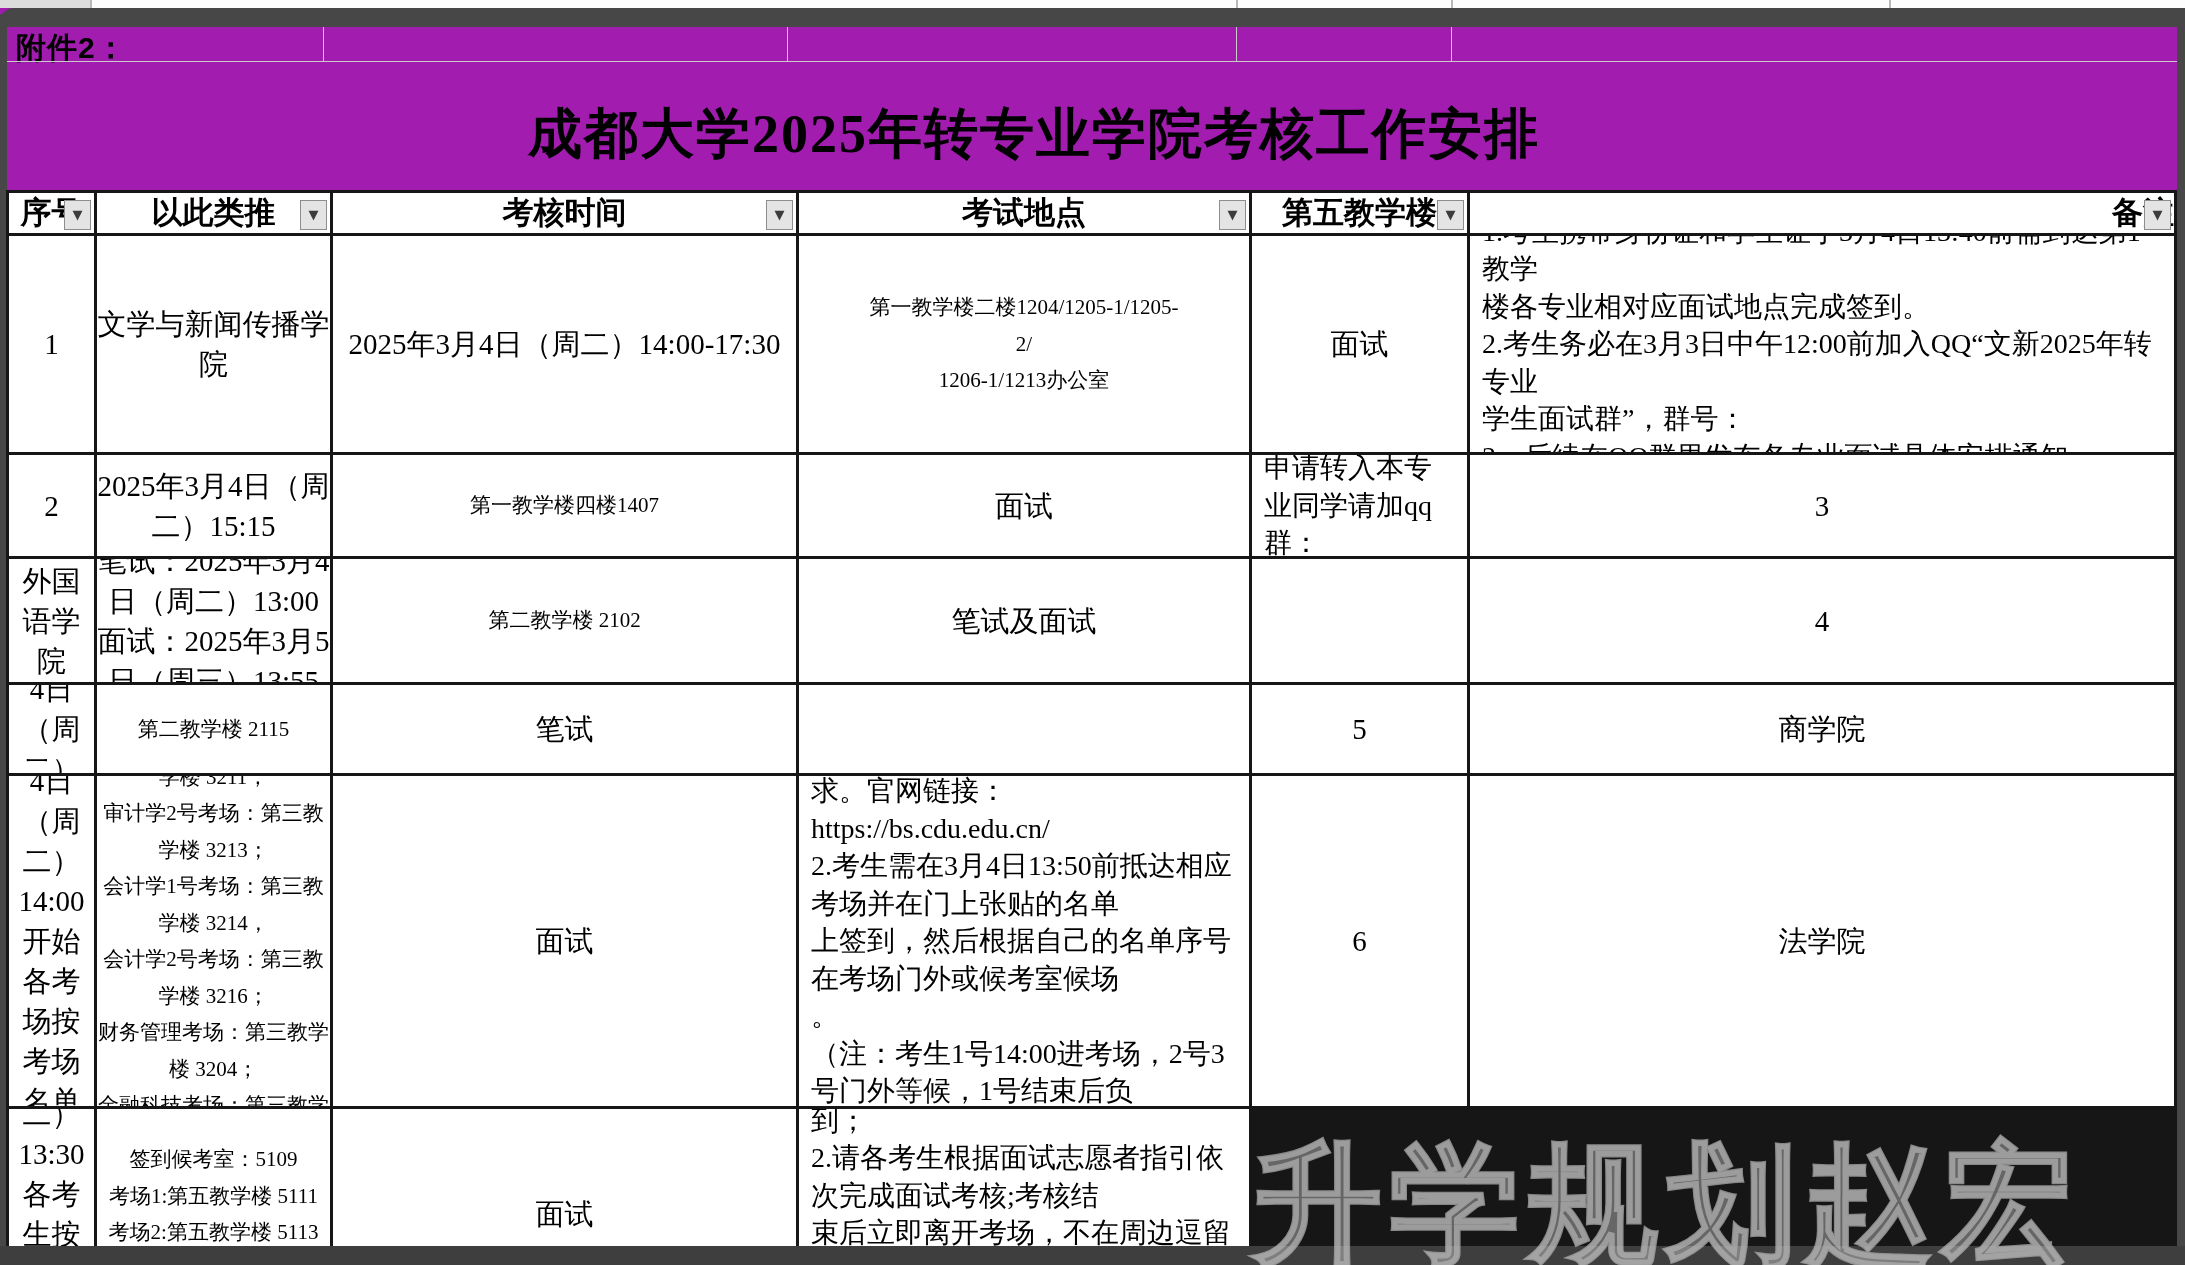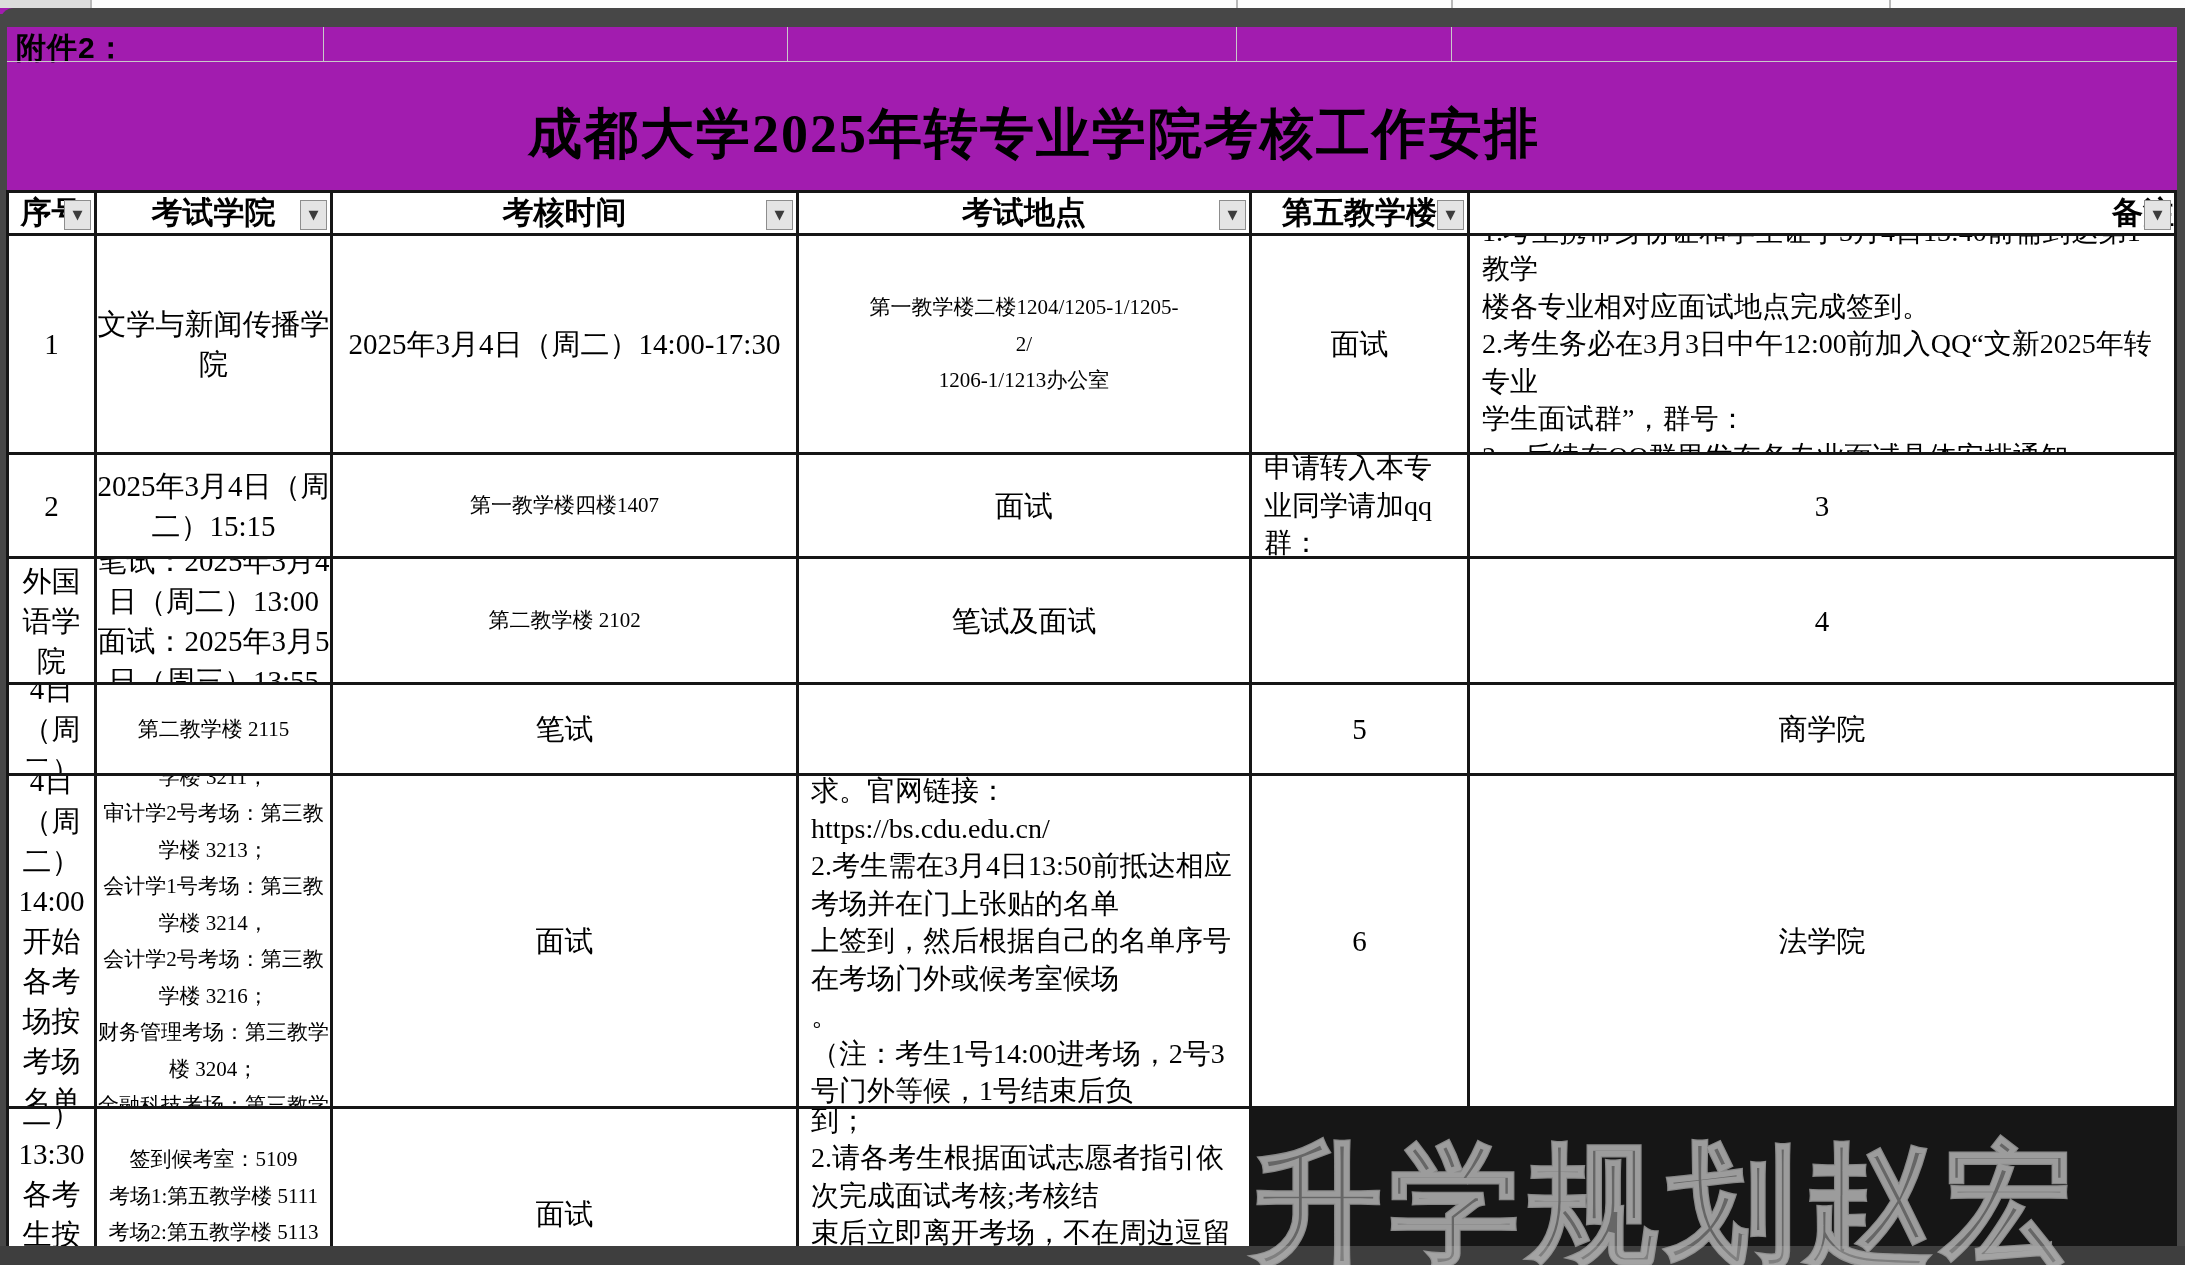--- a/index.html
+++ b/index.html
@@ -74,21 +74,21 @@
 
   <div class="sheet-title">成都大学2025年转专业学院考核工作安排</div>
 
   <div class="tbl">
 
     <div class="c hc">
       <span>序号</span>
       <span class="filter-btn"><span>▼</span></span>
     </div>
     <div class="c hc">
-      <span>考试学院</span>
+      <span>以此类推</span>
       <span class="filter-btn"><span>▼</span></span>
     </div>
     <div class="c hc">
       <span>考核时间</span>
       <span class="filter-btn"><span>▼</span></span>
     </div>
     <div class="c hc">
       <span>考试地点</span>
       <span class="filter-btn"><span>▼</span></span>
     </div>

